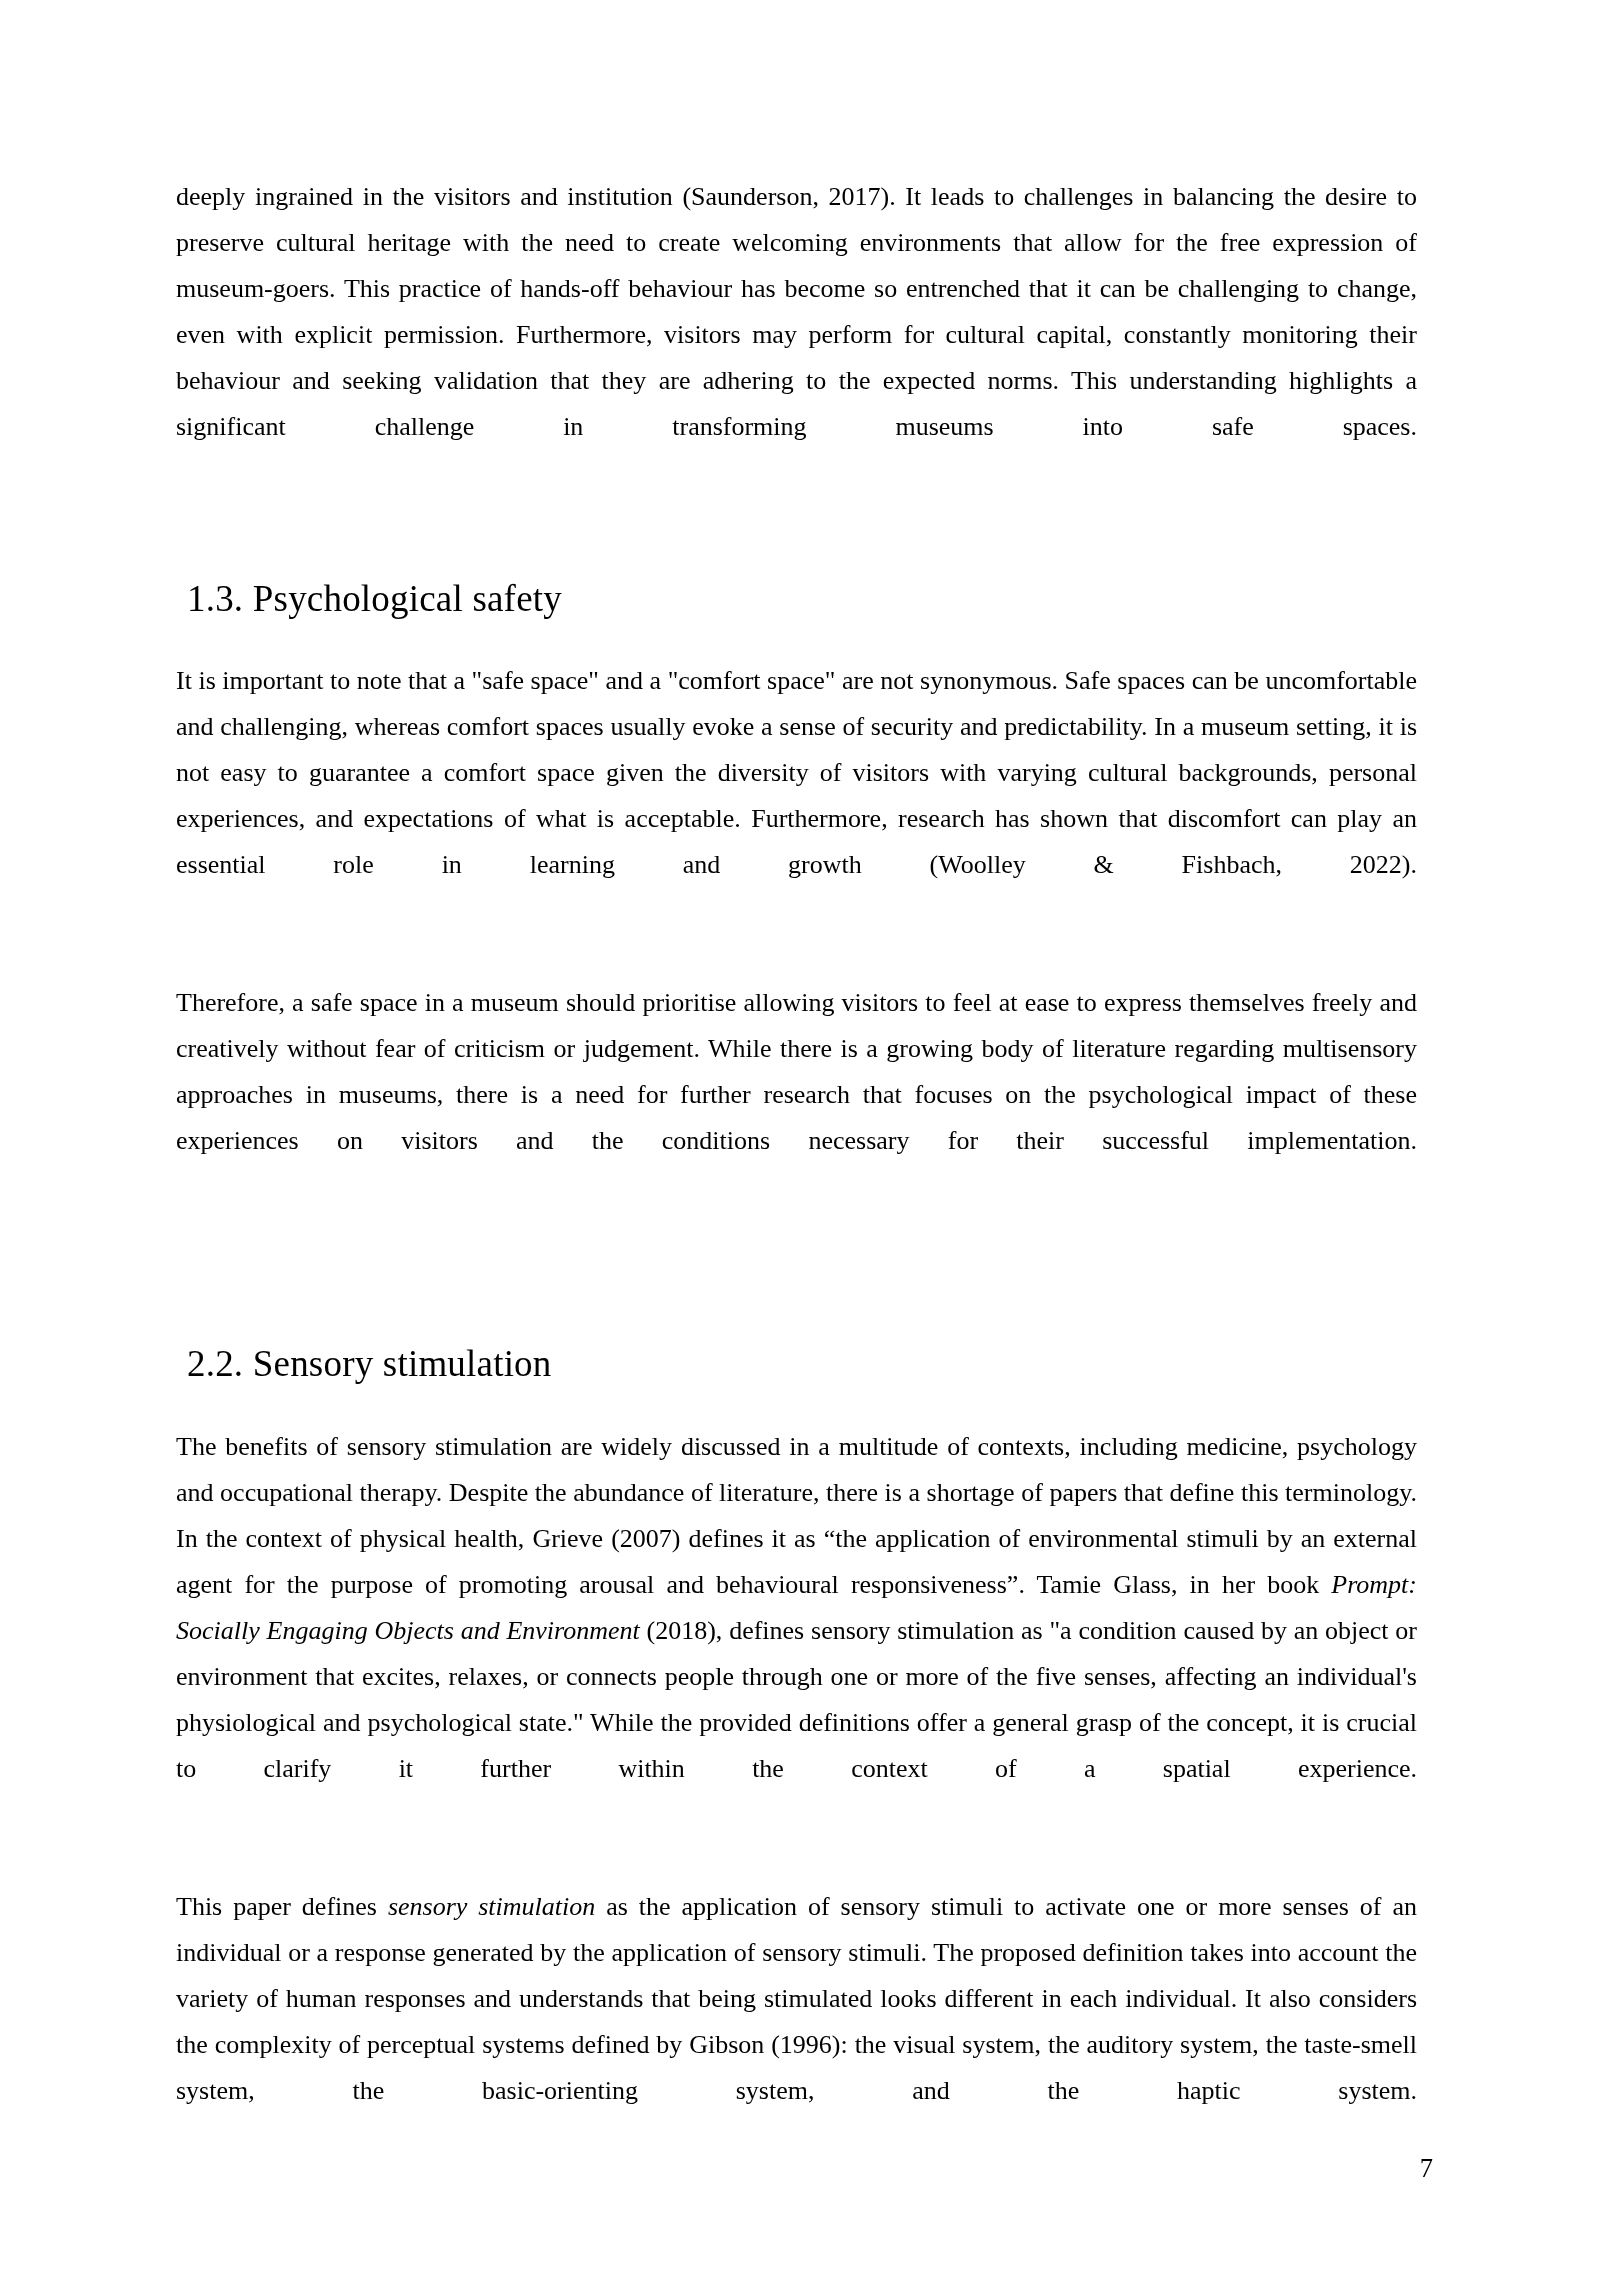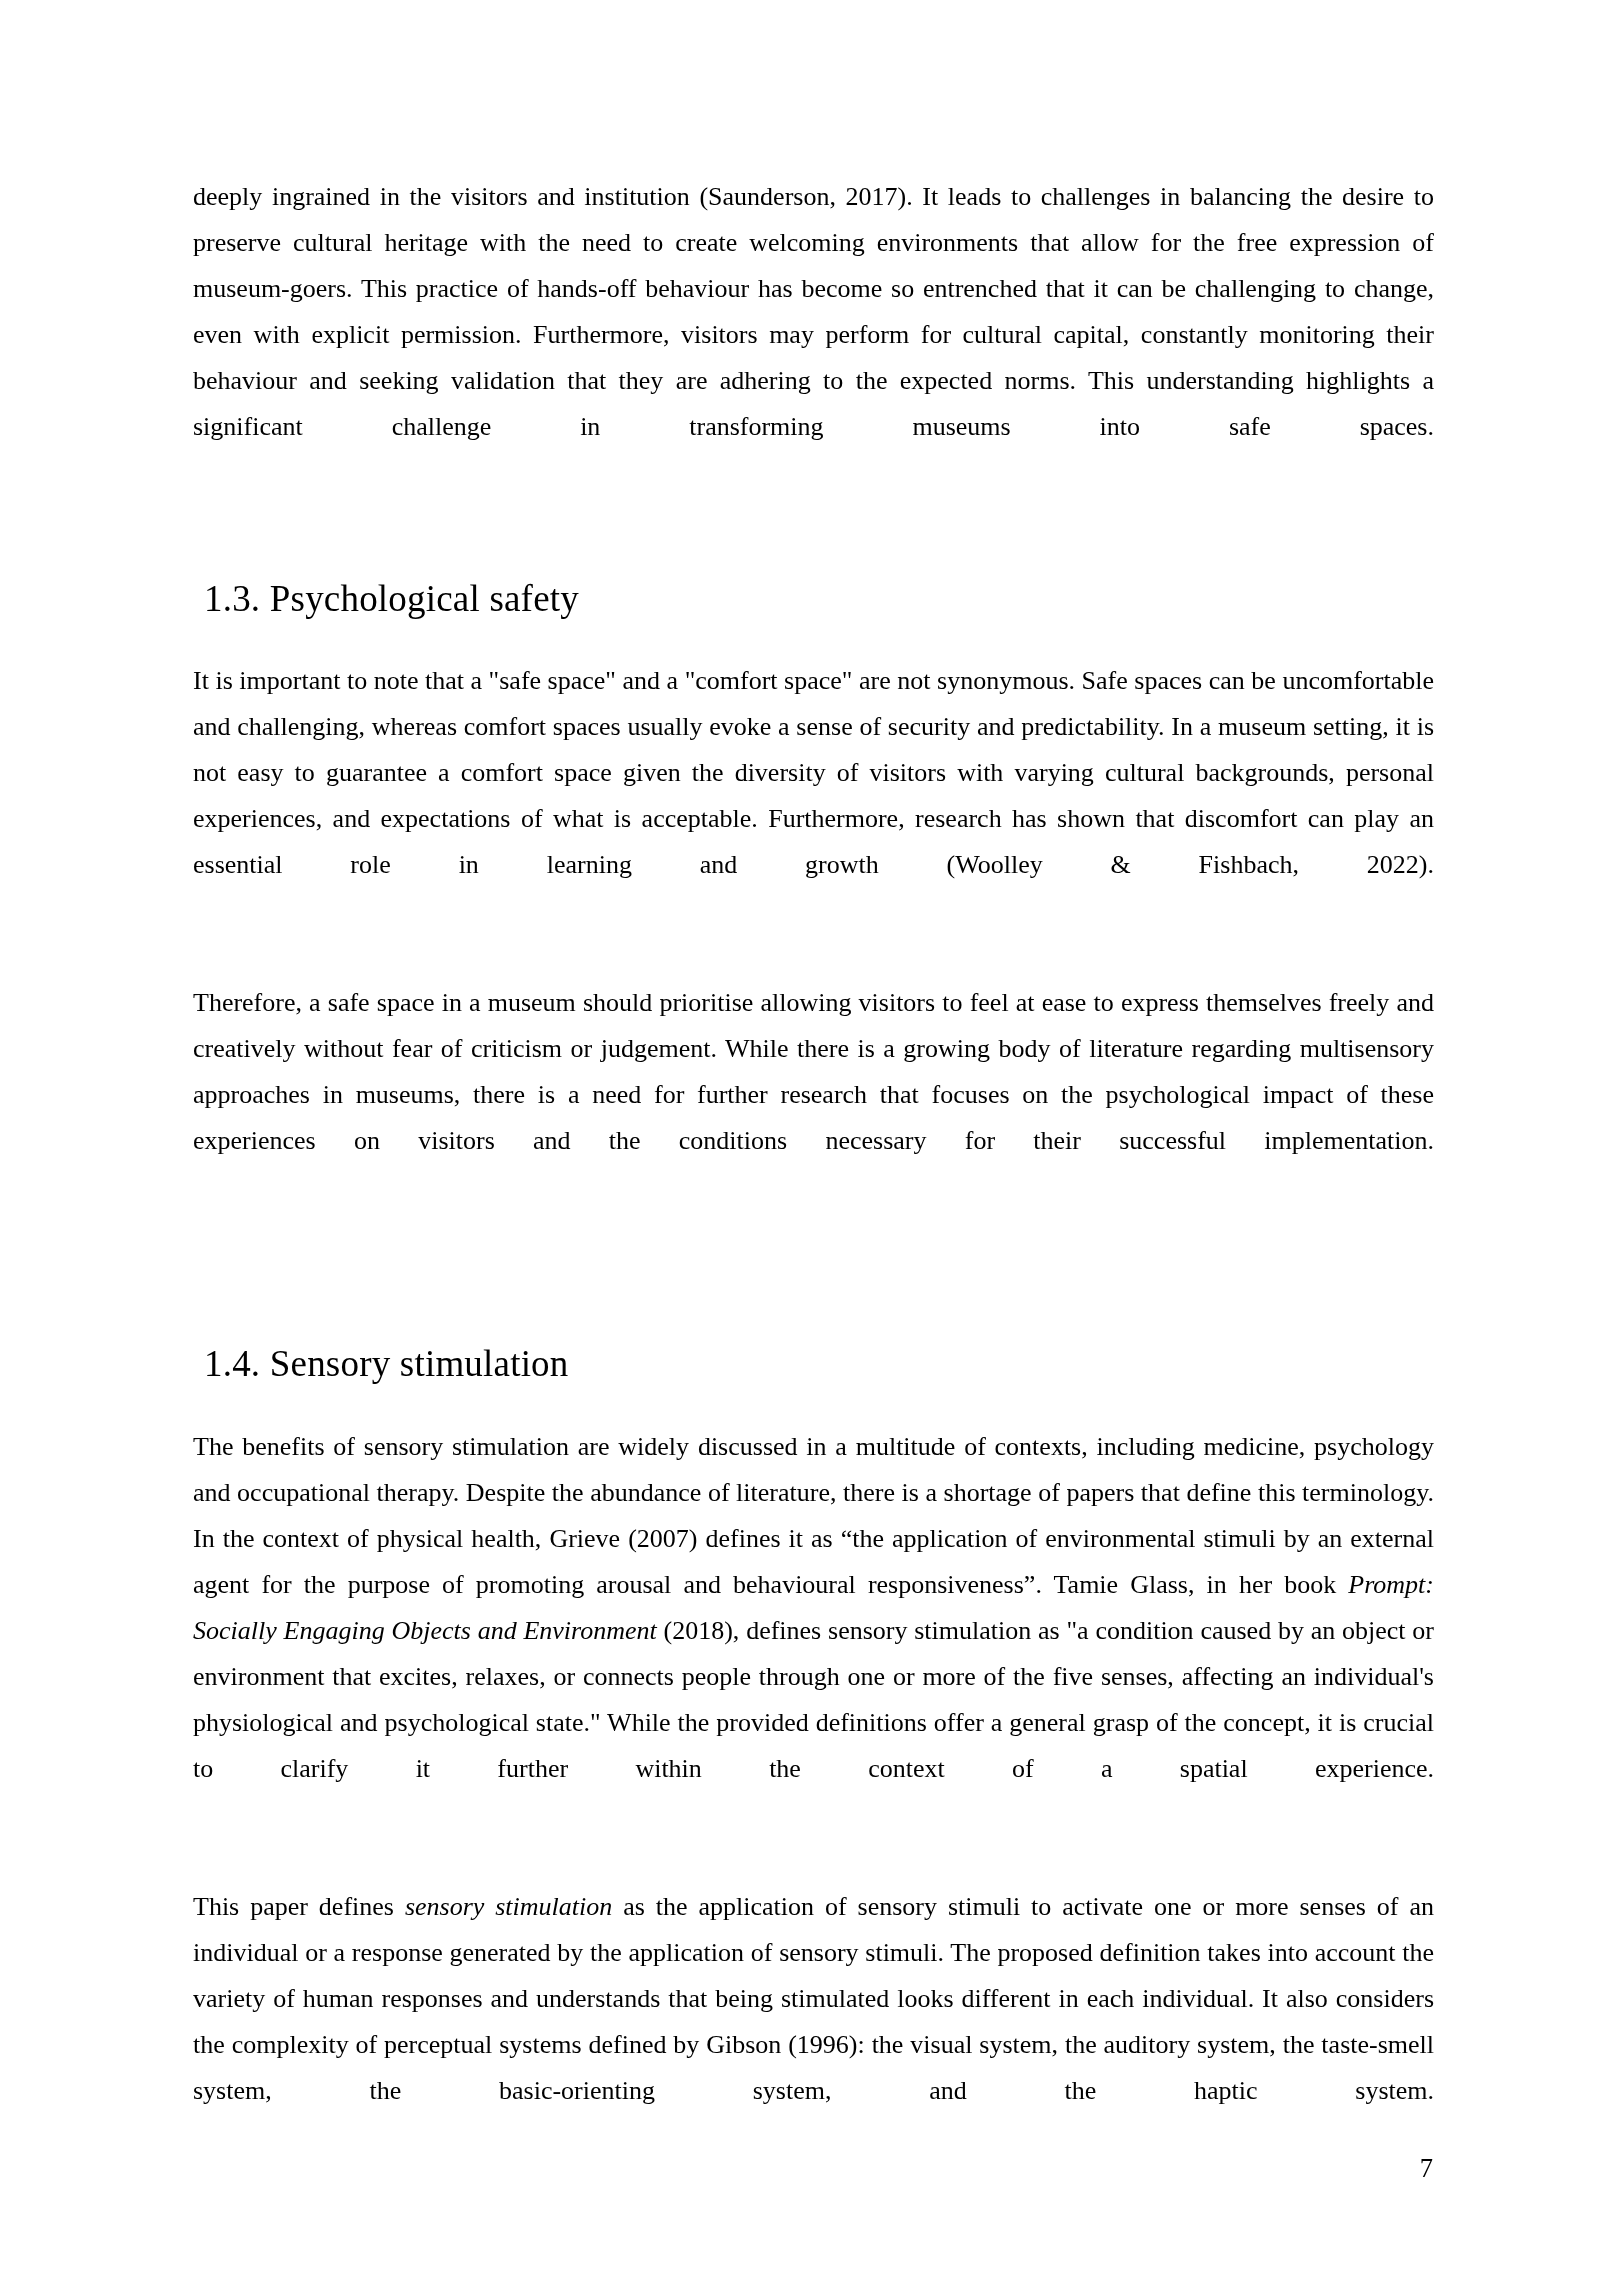--- a/index.html
+++ b/index.html
@@ -14,21 +14,21 @@
   .page {
     position: relative;
     width: 1623px;
     height: 2293px;
     background: #ffffff;
     overflow: hidden;
     box-sizing: border-box;
   }
   .content {
     position: absolute;
-    left: 193px;
+    left: 176px;
     top: 174px;
     width: 1241px;
   }
   p.body-par {
     margin: 0 0 0 0;
     font-size: 26px;
     line-height: 46px;
     text-align: justify;
     text-justify: inter-word;
     font-family: "Liberation Serif", "DejaVu Serif", serif;
@@ -85,21 +85,21 @@
     <div class="space-after-heading-13"></div>
 
     <p class="body-par">It is important to note that a "safe space" and a "comfort space" are not synonymous. Safe spaces can be uncomfortable and challenging, whereas comfort spaces usually evoke a sense of security and predictability. In a museum setting, it is not easy to guarantee a comfort space given the diversity of visitors with varying cultural backgrounds, personal experiences, and expectations of what is acceptable. Furthermore, research has shown that discomfort can play an essential role in learning and growth (Woolley &amp; Fishbach, 2022).</p>
 
     <div class="para-gap"></div>
 
     <p class="body-par">Therefore, a safe space in a museum should prioritise allowing visitors to feel at ease to express themselves freely and creatively without fear of criticism or judgement. While there is a growing body of literature regarding multisensory approaches in museums, there is a need for further research that focuses on the psychological impact of these experiences on visitors and the conditions necessary for their successful implementation.</p>
 
     <div class="space-before-heading-14"></div>
 
-    <h2 class="section-heading">1.4. Sensory stimulation</h2>
+    <h2 class="section-heading">2.2. Sensory stimulation</h2>
 
     <div class="space-after-heading-14"></div>
 
     <p class="body-par"><span>The benefits of sensory stimulation are widely discussed in a multitude of contexts, including medicine, psychology and occupational therapy. Despite the abundance of literature, there is a shortage of papers that define this terminology. In the context of physical health, Grieve (2007) defines it as “the application of environmental stimuli by an external agent for the purpose of promoting arousal and behavioural responsiveness”. Tamie Glass, in her book </span><em class="italic-title">Prompt: Socially Engaging Objects and Environment</em><span> (2018), defines sensory stimulation as "a condition caused by an object or environment that excites, relaxes, or connects people through one or more of the five senses, affecting an individual's physiological and psychological state." While the provided definitions offer a general grasp of the concept, it is crucial to clarify it further within the context of a spatial experience.</span></p>
 
     <div class="para-gap"></div>
 
     <p class="body-par"><span>This paper defines </span><em class="italic-title">sensory stimulation</em><span> as the application of sensory stimuli to activate one or more senses of an individual or a response generated by the application of sensory stimuli. The proposed definition takes into account the variety of human responses and understands that being stimulated looks different in each individual. It also considers the complexity of perceptual systems defined by Gibson (1996): the visual system, the auditory system, the taste-smell system, the basic-orienting system, and the haptic system.</span></p>
 
   </div>

